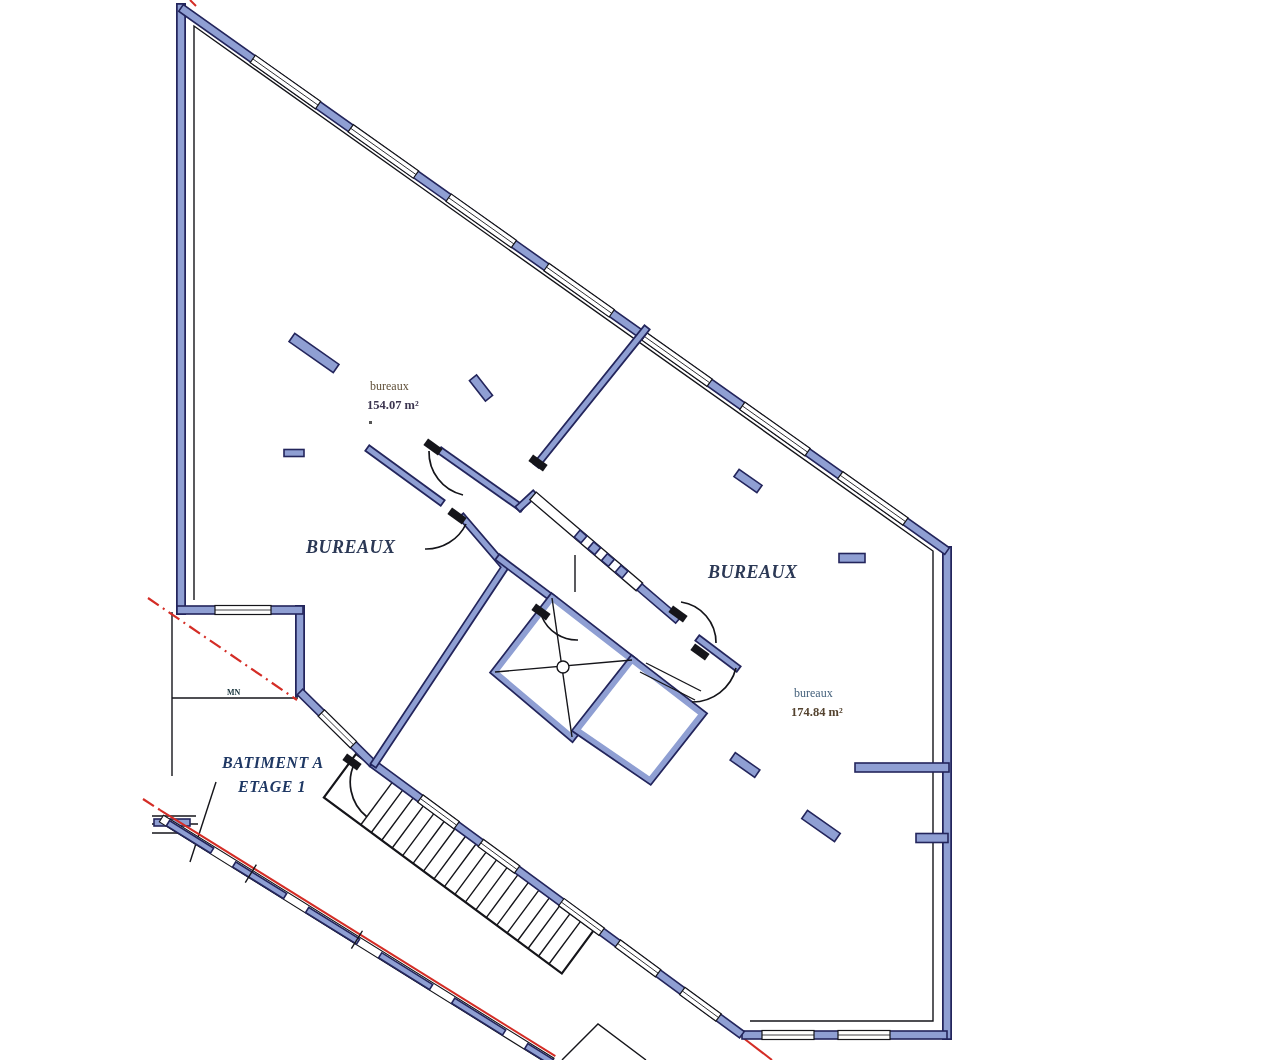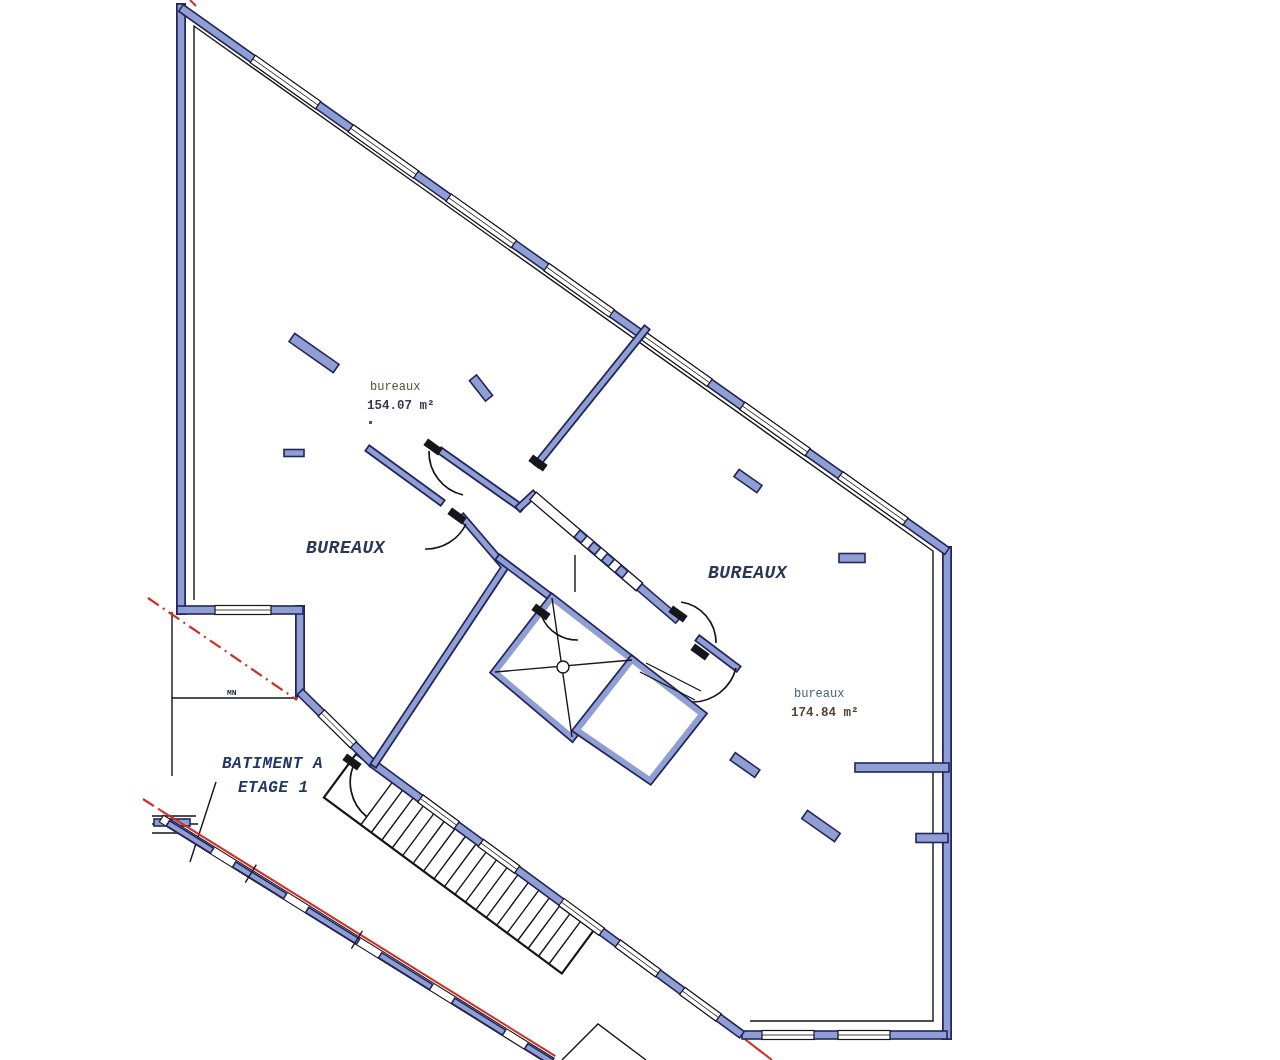--- a/index.html
+++ b/index.html
@@ -3,21 +3,21 @@
 <meta charset="utf-8">
 <style>
   :root{
     --wall-fill:#8f9fd3;
     --wall-edge:#23255c;
     --drawing-line:#15151a;
     --boundary-red:#d42d26;
   }
   html,body{margin:0;padding:0;background:#fff;}
   #stage{position:relative;width:1280px;height:1060px;background:#fff;overflow:hidden;
-         font-family:Liberation Mono, monospace;}
+         font-family:Liberation Serif, serif;}
   svg{position:absolute;left:0;top:0;}
 
   
   .wn{stroke:var(--wall-edge);stroke-width:10;fill:none;stroke-linecap:square;}
   .wb{stroke:var(--wall-fill);stroke-width:6.5;fill:none;stroke-linecap:square;}
   .iwn{stroke:var(--wall-edge);stroke-width:8.5;fill:none;stroke-linecap:square;stroke-linejoin:miter;}
   .iwb{stroke:var(--wall-fill);stroke-width:5;fill:none;stroke-linecap:square;stroke-linejoin:miter;}
   .band{fill:var(--wall-fill);stroke:var(--wall-edge);stroke-width:1.6;}
   .stub{fill:var(--wall-fill);stroke:var(--wall-edge);stroke-width:1.6;}
   .corewn{stroke:var(--wall-edge);stroke-width:9;fill:none;stroke-linejoin:miter;}

